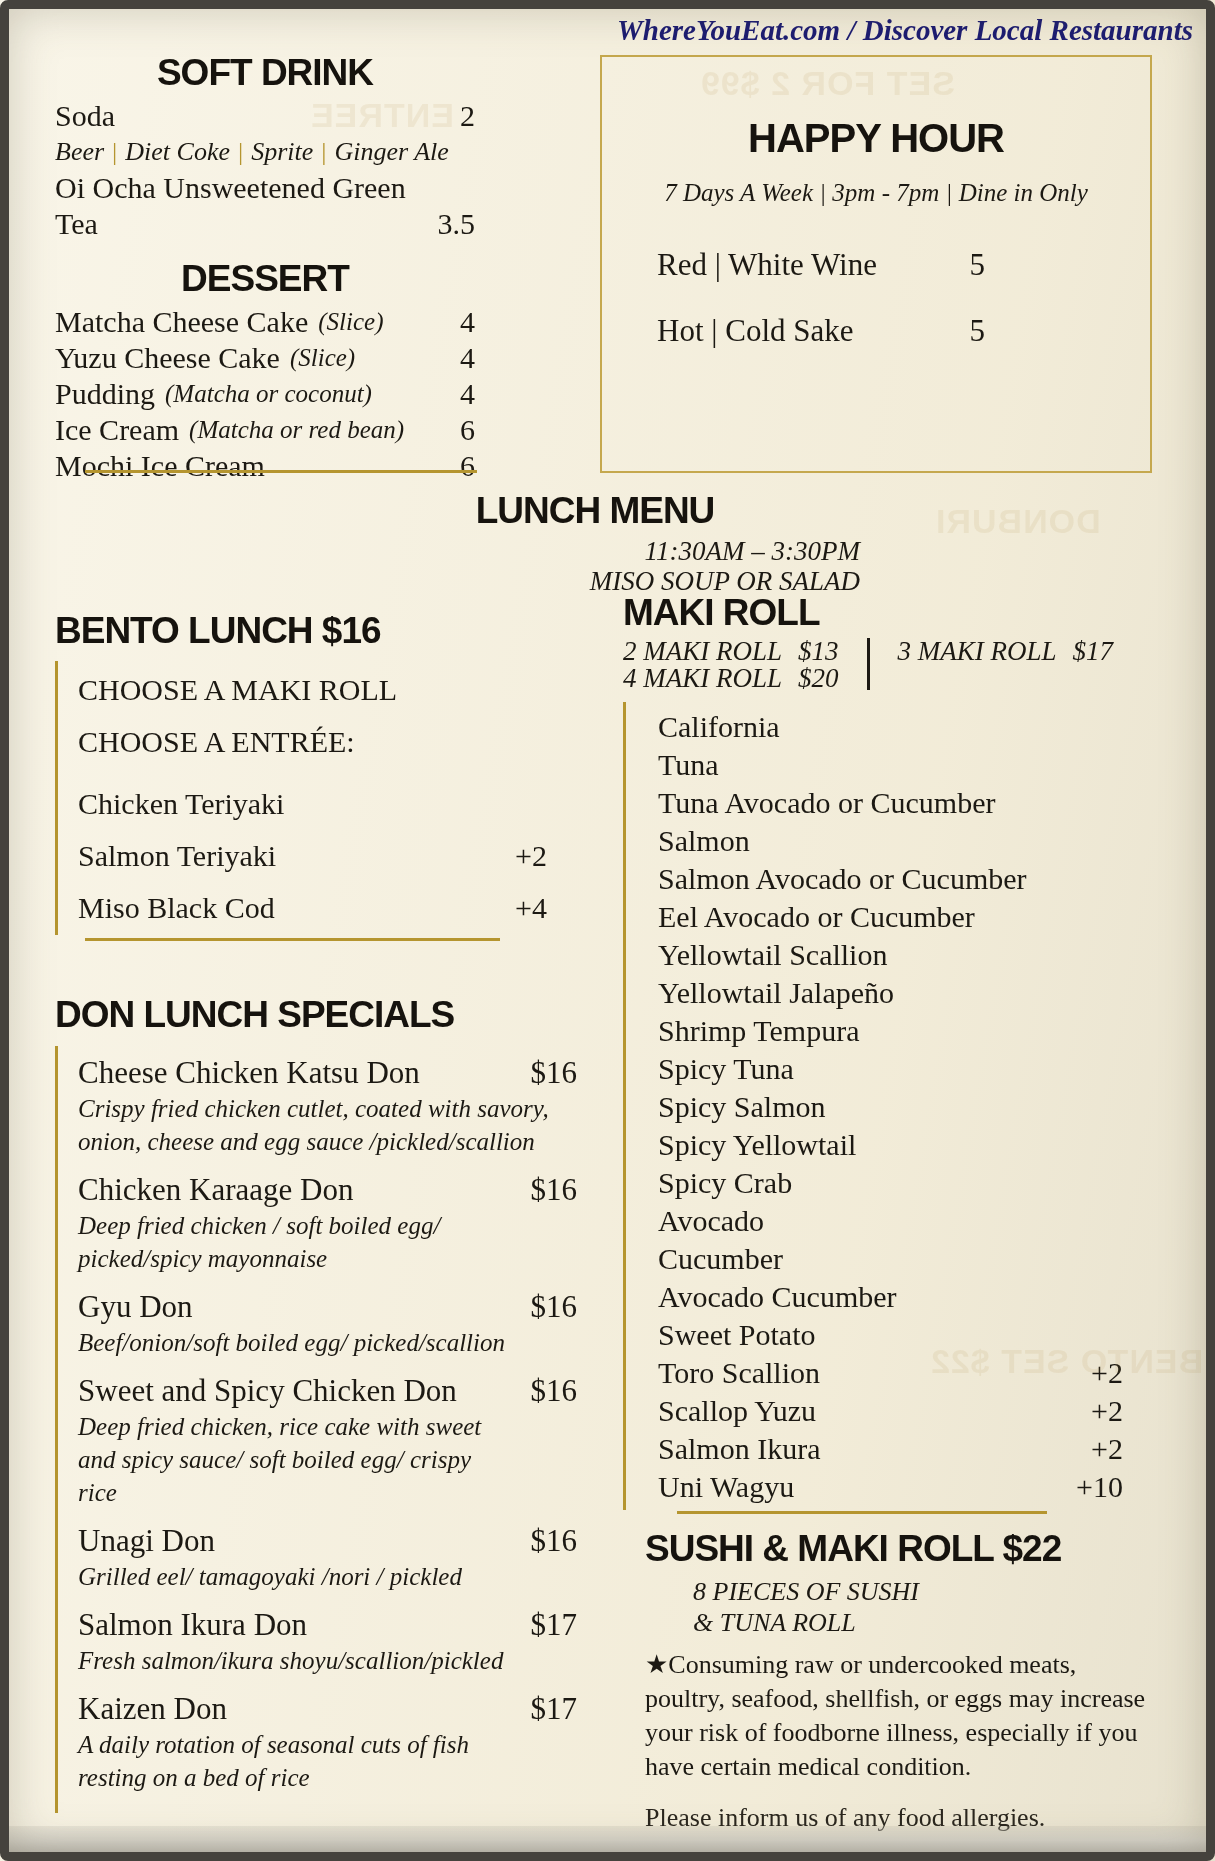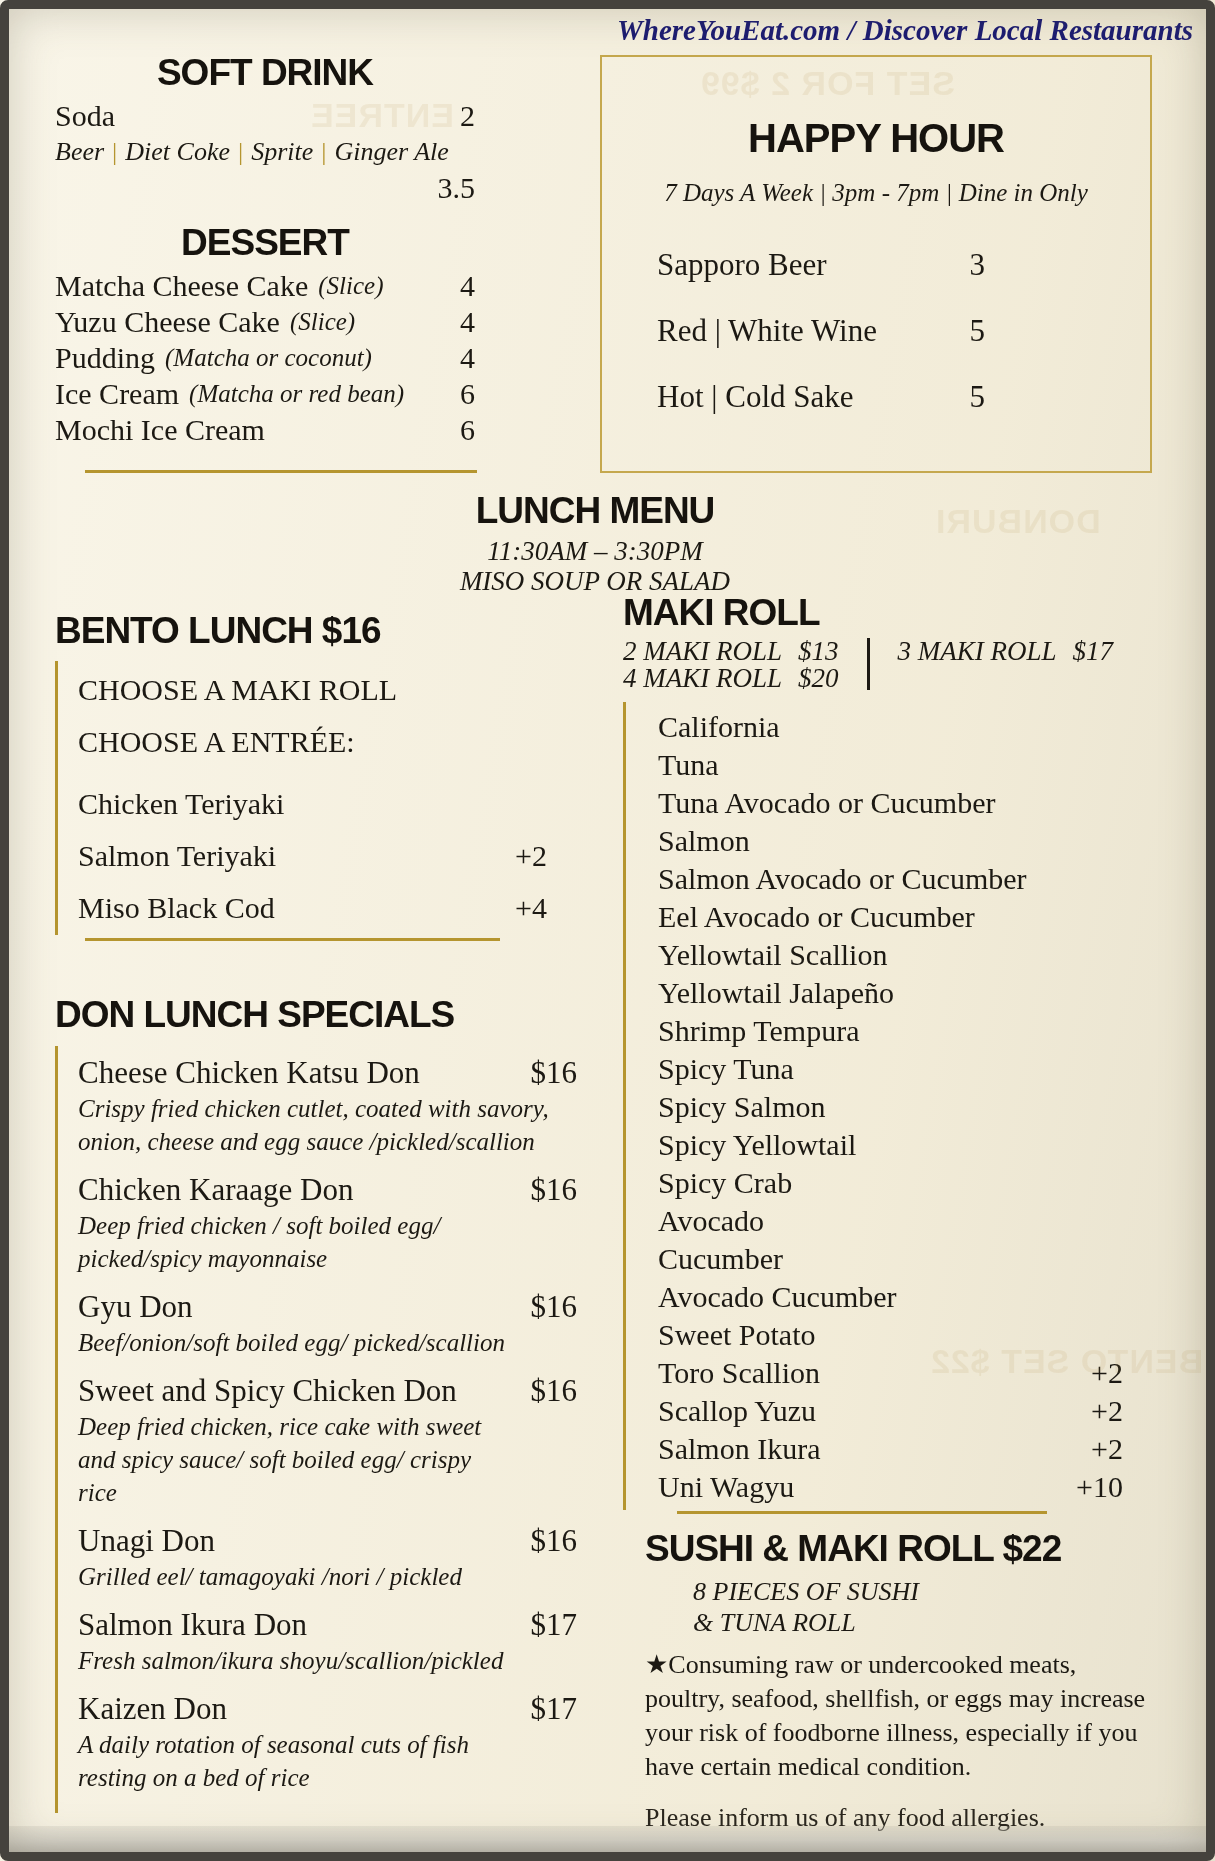--- a/index.html
+++ b/index.html
@@ -27,21 +27,21 @@
   .soft h2{text-align:center;margin-bottom:4px;}
   .flavors{font-style:italic;font-size:26px;line-height:36px;}
   .flavors .sep{color:var(--gold);padding:0 8px;font-style:normal;}
   .dessert-title{text-align:center;margin:16px 0 6px;}
   .hr{position:absolute;height:3px;background:var(--gold);z-index:5;}
   .hr1{left:85px;top:470px;width:392px;}
   .hr2{left:85px;top:938px;width:415px;}
   .hr3{left:677px;top:1511px;width:370px;}
   
   .lunch{left:330px;top:490px;width:530px;text-align:center;}
-  .lunch .sub{font-style:italic;font-size:27px;line-height:30px;}
+  .lunch .sub{font-style:italic;font-size:27px;line-height:30px;text-align:right;}
   .lunch .sub1{margin-top:4px;}
   
   .bento{left:55px;top:610px;width:492px;}
   .bento-body{margin-top:9px;border-left:3px solid var(--gold);padding-left:20px;}
   .bento .row{font-size:30px;line-height:34px;}
   .b0{padding-top:12px;}
   .b1{margin-top:18px;}
   .b2{margin-top:28px;}
   .b3{margin-top:18px;}
   .b4{margin-top:18px;padding-bottom:10px;}
@@ -94,20 +94,21 @@
     <h2>SOFT DRINK</h2>
     <div class="row">
       <span>Soda</span>
       <span class="spacer"></span>
       <span class="price">2</span>
     </div>
     <div class="flavors">
       <span>Beer</span><span class="sep">|</span><span>Diet Coke</span><span class="sep">|</span><span>Sprite</span><span class="sep">|</span><span>Ginger Ale</span>
     </div>
     <div class="row">
+      <span>Oi Ocha Unsweetened Green Tea</span>
       <span class="spacer"></span>
       <span class="price">3.5</span>
     </div>
 
     <h2 class="dessert-title">DESSERT</h2>
     <div class="row">
       <span>Matcha Cheese Cake</span>
       <span class="note">(Slice)</span>
       <span class="price">4</span>
     </div>
@@ -132,25 +133,20 @@
       <span class="price">6</span>
     </div>
   </section>
 
   <div class="hr hr1"></div>
 
   <section class="sec hh">
     <h2>HAPPY HOUR</h2>
     <div class="sub">7 Days A Week | 3pm - 7pm | Dine in Only</div>
     <div class="hh-rows">
-      <div class="row">
-        <span>Sapporo Beer</span>
-        <span class="spacer"></span>
-        <span class="price">3</span>
-      </div>
       <div class="row">
         <span>Red | White Wine</span>
         <span class="spacer"></span>
         <span class="price">5</span>
       </div>
       <div class="row">
         <span>Hot | Cold Sake</span>
         <span class="spacer"></span>
         <span class="price">5</span>
       </div>

